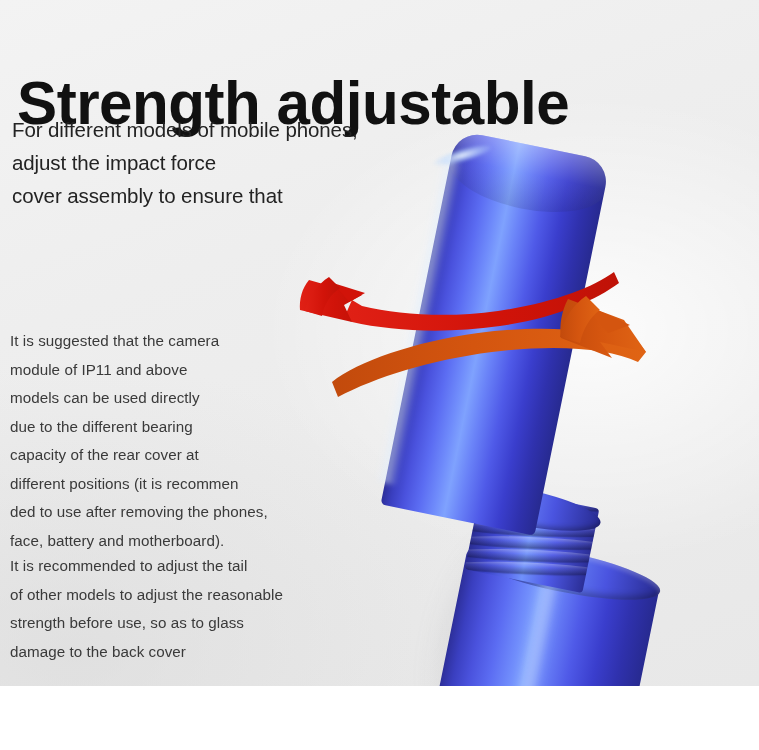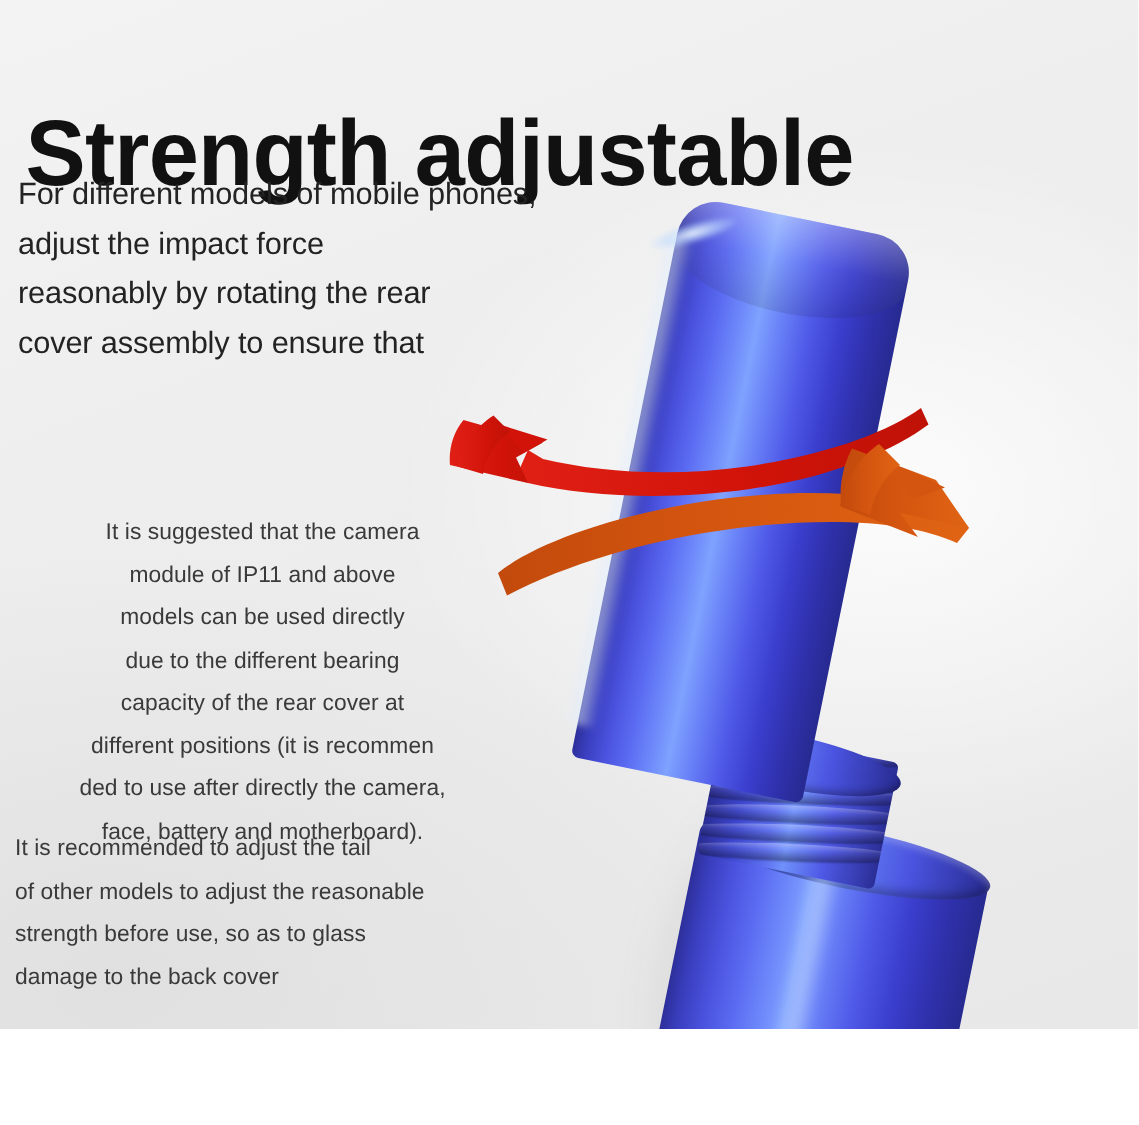--- a/index.html
+++ b/index.html
@@ -58,21 +58,21 @@
   
   .note {
     position: absolute;
     left: 10px;
     font-size: 15.2px;
     line-height: 28.5px;
     color: #3a3a3a;
     letter-spacing: 0.05px;
   }
   .note .ln { display: block; white-space: nowrap; }
-  #note-1 { top: 341px; width: 330px; text-align: center; }
+  #note-1 { top: 327px; width: 330px; }
   #note-2 { top: 552px; width: 330px; }
 
   
   .product {
     position: absolute;
     left: 0;
     top: 0;
     width: 759px;
     height: 750px;
     pointer-events: none;
@@ -313,32 +313,31 @@
                  C583,329 590,317 600,310 Z" fill="url(#orgGrad)"></path>
       </g>
     </svg>
   </div>
 
   <h1 class="headline">Strength adjustable</h1>
 
   <div class="intro">
     <span class="ln">For different models of mobile phones,</span>
     <span class="ln">adjust the impact force</span>
-    <span class="ln">reasonably by rotating the rear</span>
     <span class="ln">cover assembly to ensure that</span>
   </div>
 
   <div class="note" id="note-1">
     <span class="ln">It is suggested that the camera</span>
     <span class="ln">module of IP11 and above</span>
     <span class="ln">models can be used directly</span>
     <span class="ln">due to the different bearing</span>
     <span class="ln">capacity of the rear cover at</span>
     <span class="ln">different positions (it is recommen</span>
-    <span class="ln">ded to use after directly the camera,</span>
+    <span class="ln">ded to use after removing the phones,</span>
     <span class="ln">face, battery and motherboard).</span>
   </div>
 
   <div class="note" id="note-2">
     <span class="ln">It is recommended to adjust the tail</span>
     <span class="ln">of other models to adjust the reasonable</span>
     <span class="ln">strength before use, so as to glass</span>
     <span class="ln">damage to the back cover</span>
   </div>
 

